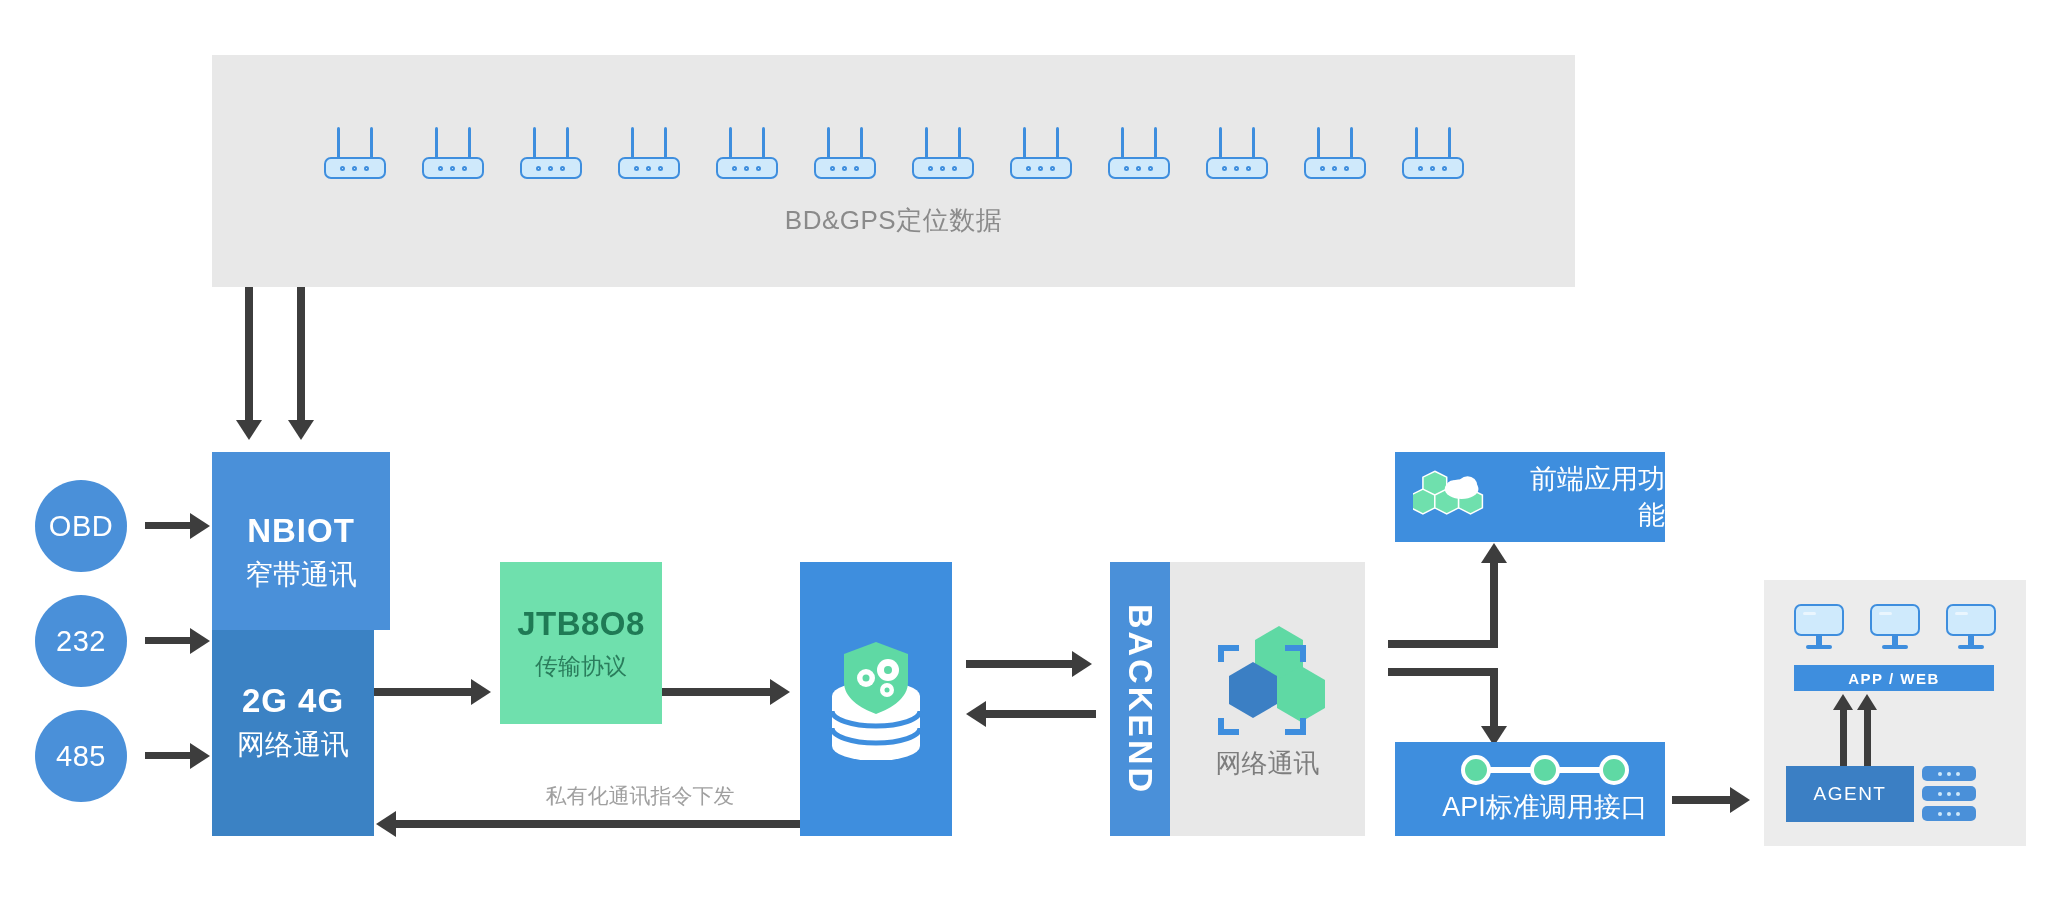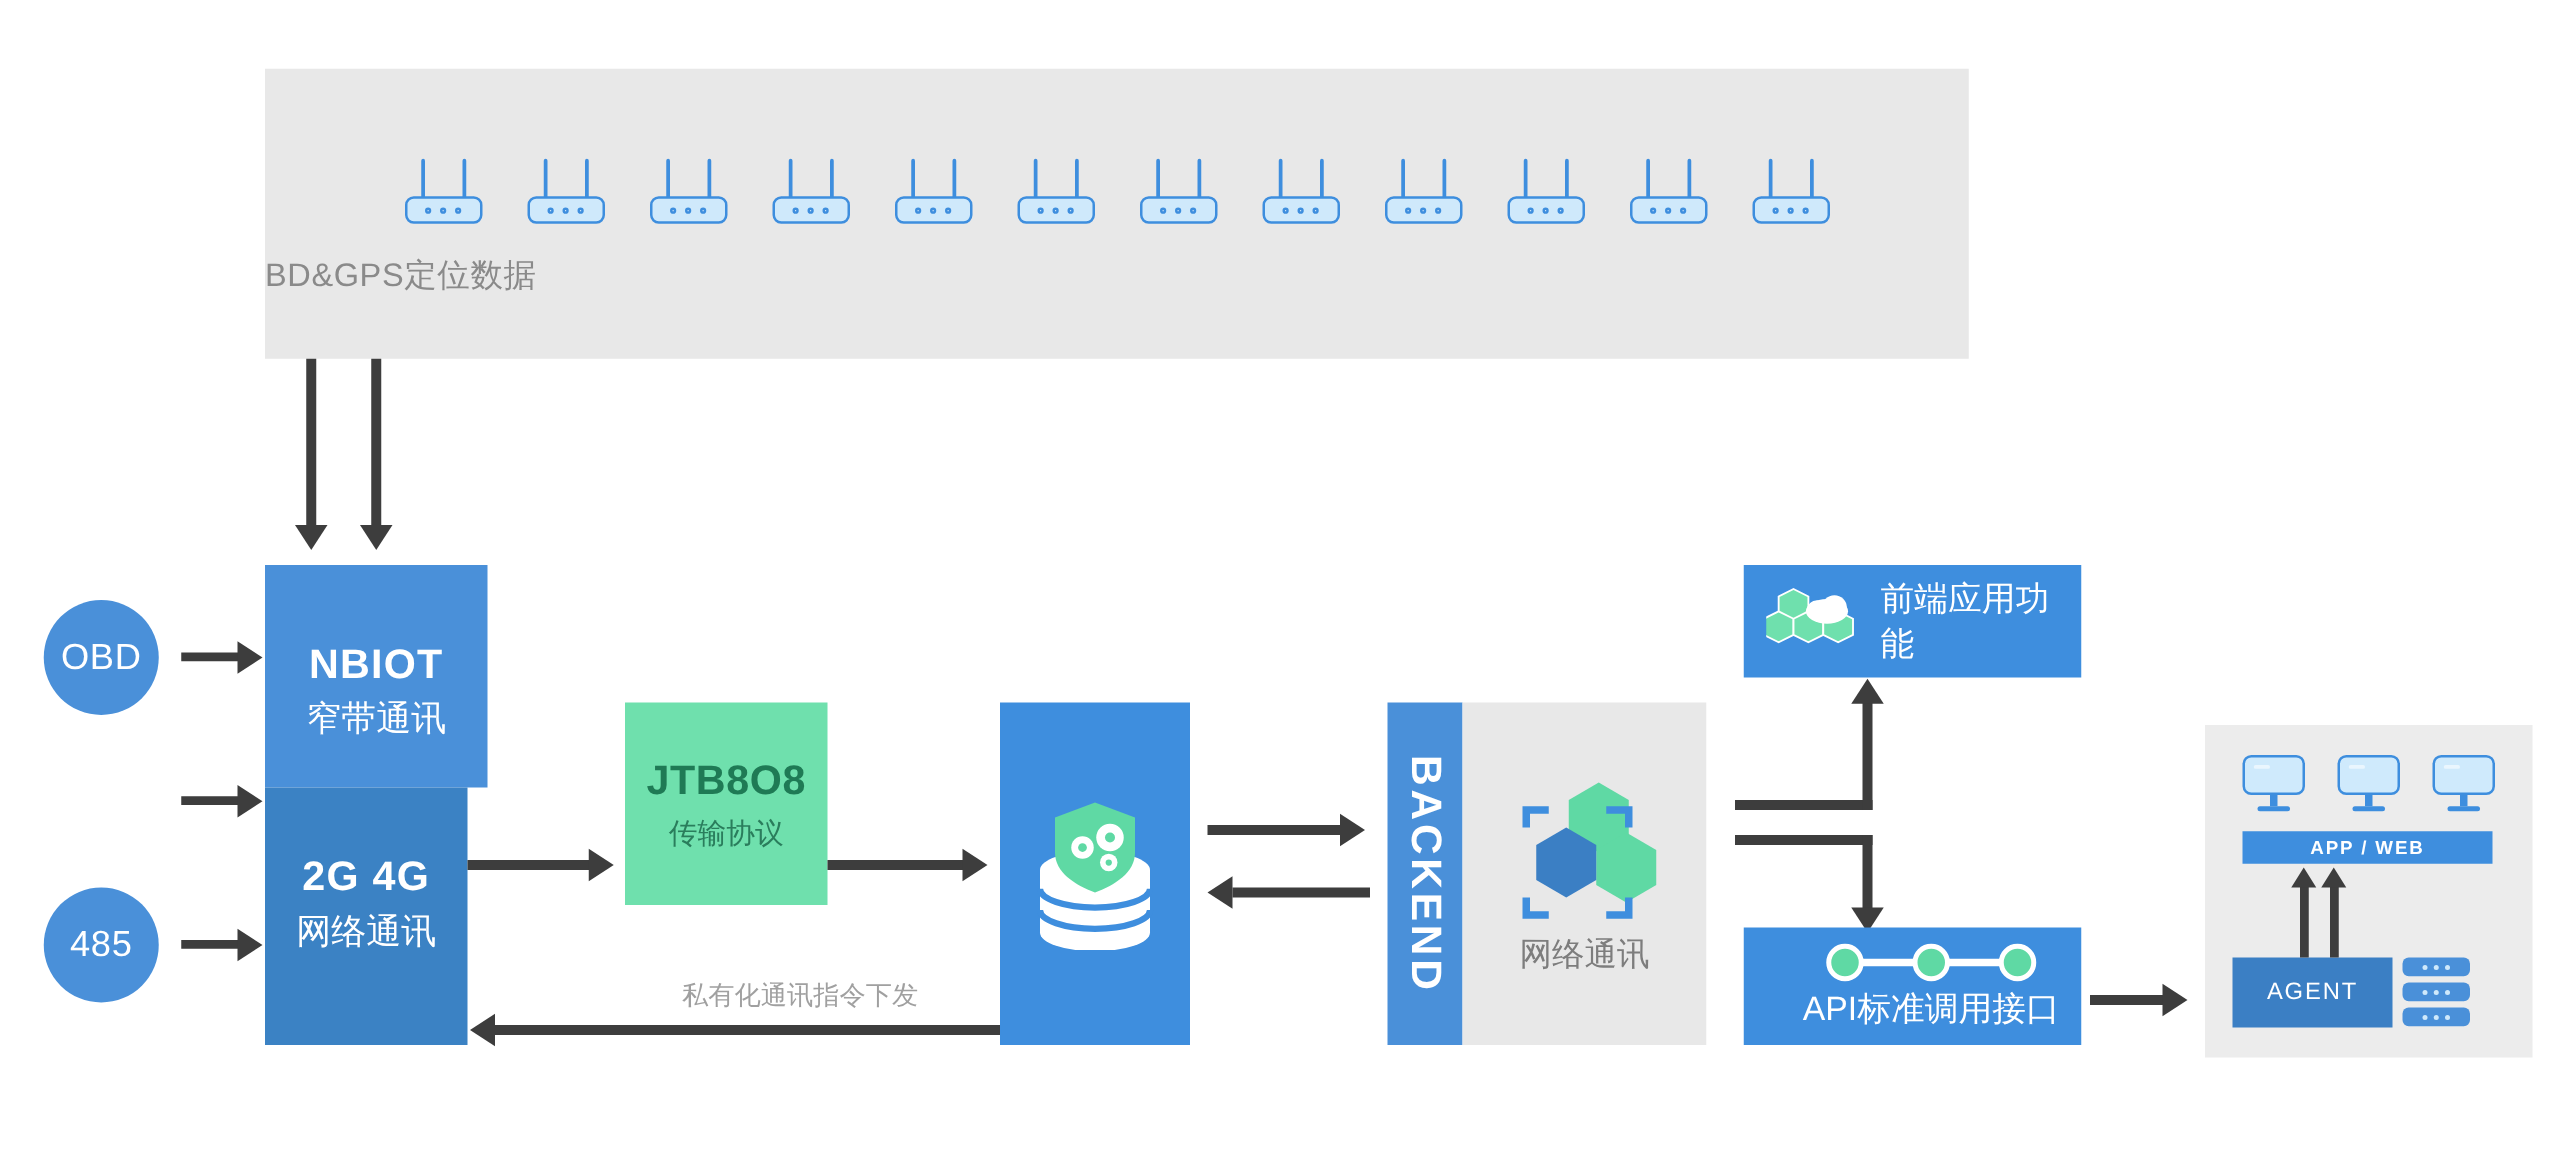--- a/index.html
+++ b/index.html
@@ -33,21 +33,21 @@
     position: absolute; bottom: 0; left: 0; width: 62px; height: 22px;
     background: #cfe9fb; border: 2.5px solid #3e8ede; border-radius: 7px;
     display: flex; align-items: center; justify-content: center; gap: 7px;
   }
   .router .dot {
     width: 5px; height: 5px; border-radius: 50%;
     border: 2px solid #3e8ede; background: #eaf6fe;
   }
   #gnss-label {
     position: absolute; left: 0; right: 0; top: 148px;
-    font-size: 26px; color: #8a8a8a; letter-spacing: .5px;
+    text-align: center; font-size: 26px; color: #8a8a8a; letter-spacing: .5px;
   }
 
   
   .bar { background: #3d3d3d; position: absolute; }
   .arrow-head { position: absolute; width: 0; height: 0; }
   .ah-right { border-top: 13px solid transparent; border-bottom: 13px solid transparent; border-left: 20px solid #3d3d3d; }
   .ah-left  { border-top: 13px solid transparent; border-bottom: 13px solid transparent; border-right: 20px solid #3d3d3d; }
   .ah-down  { border-left: 13px solid transparent; border-right: 13px solid transparent; border-top: 20px solid #3d3d3d; }
   .ah-up    { border-left: 13px solid transparent; border-right: 13px solid transparent; border-bottom: 20px solid #3d3d3d; }
 
@@ -97,21 +97,21 @@
     background: #e8e8e8; display: flex; flex-direction: column;
     align-items: center; justify-content: center; gap: 10px;
   }
   #backend-body .lbl { font-size: 26px; color: #7d7d7d; }
 
   
   #frontend-box {
     left: 1395px; top: 452px; width: 270px; height: 90px;
     background: #3e8ede; display: flex; align-items: center; gap: 14px; padding-left: 18px;
   }
-  #frontend-box .lbl { color: #fff; font-size: 27px; }
+  #frontend-box .lbl { color: #fff; font-size: 27px; text-align: right; }
 
   
   #api-box {
     left: 1395px; top: 742px; width: 270px; height: 94px;
     background: #3e8ede; display: flex; flex-direction: column;
     align-items: center; justify-content: center; gap: 2px; padding-left: 30px;
   }
   #api-box .lbl { color: #fff; font-size: 27px; }
 
   
@@ -270,20 +270,23 @@
     <div id="gnss-label">BD&amp;GPS定位数据</div>
   </div>
 
   <div class="abs bar" style="left:245px; top:287px; width:8px; height:136px;"></div>
   <div class="abs arrow-head ah-down" style="left:236px; top:420px;"></div>
   <div class="abs bar" style="left:297px; top:287px; width:8px; height:136px;"></div>
   <div class="abs arrow-head ah-down" style="left:288px; top:420px;"></div>
 
   <div class="abs src-circle" style="left:35px; top:480px;">
     <span>OBD</span>
+  </div>
+  <div class="abs src-circle" style="left:35px; top:595px;">
+    <span>232</span>
   </div>
   <div class="abs src-circle" style="left:35px; top:710px;">
     <span>485</span>
   </div>
 
   <div class="abs bar" style="left:145px; top:522px; width:48px; height:7px;"></div>
   <div class="abs arrow-head ah-right" style="left:190px; top:513px;"></div>
   <div class="abs bar" style="left:145px; top:637px; width:48px; height:7px;"></div>
   <div class="abs arrow-head ah-right" style="left:190px; top:628px;"></div>
   <div class="abs bar" style="left:145px; top:752px; width:48px; height:7px;"></div>

